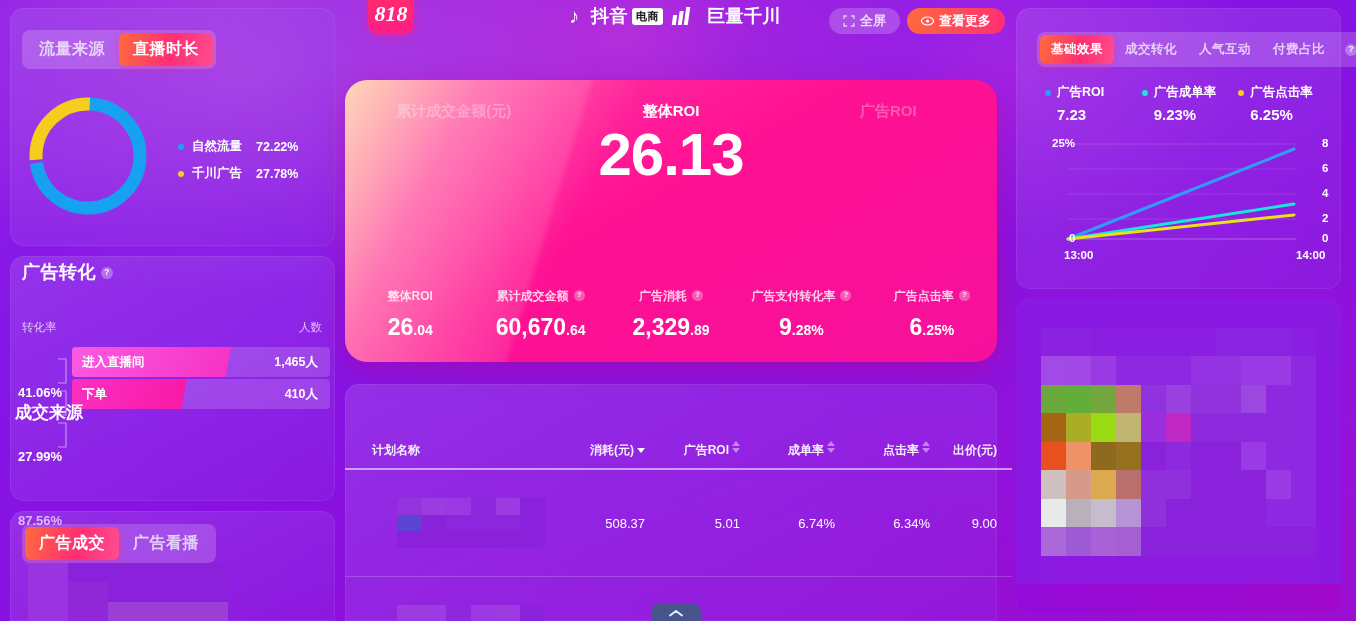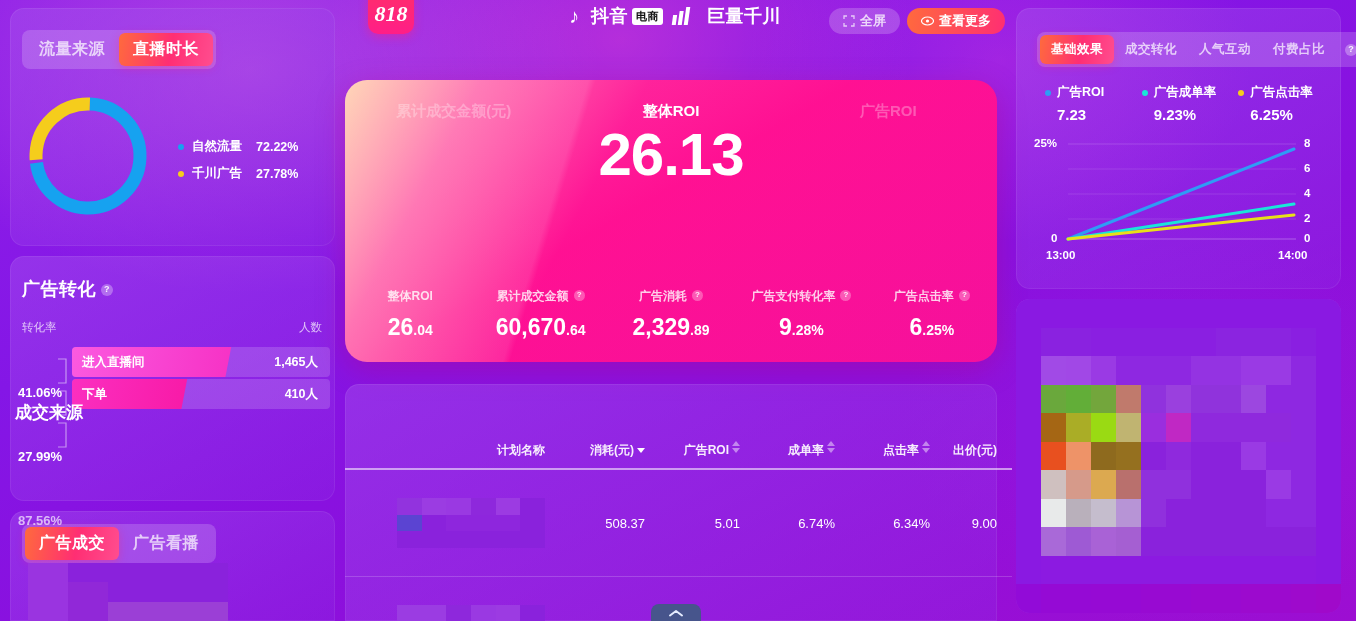--- a/index.html
+++ b/index.html
@@ -61,21 +61,21 @@
 
   
   .panel-title { font-size: 18px; font-weight: 700; letter-spacing: .5px; }
   .qmark {
     display: inline-flex; align-items: center; justify-content: center;
     width: 12px; height: 12px; border-radius: 50%;
     background: rgba(255,255,255,0.30); color: rgba(255,255,255,0.9);
     font-size: 9px; font-weight: 700; line-height: 1; vertical-align: 3px; margin-left: 5px;
   }
   .qmark.sm { width: 11px; height: 11px; font-size: 8px; }
-  #funnel-title { position: absolute; left: 22px; top: 277px; }
+  #funnel-title { position: absolute; left: 22px; top: 260px; }
   #funnel-subhdr { position: absolute; left: 22px; top: 320px; width: 300px;
                    display:flex; justify-content: space-between;
                    font-size: 11.5px; color: rgba(255,255,255,0.72); }
 
   .funnel-rows { position: absolute; left: 72px; top: 347px; width: 258px; }
   .frow {
     position: relative; height: 30px; margin-bottom: 2px;
     border-radius: 4px; overflow: hidden;
     background: rgba(255,255,255,0.16);
     display: flex; align-items: center; justify-content: space-between;
@@ -178,21 +178,21 @@
 
   
   #panel-plans { left: 345px; top: 384px; width: 652px; height: 237px; border-radius: 14px 14px 0 0;}
   #plans-title { position: absolute; left: 15px; top: 401px; font-size: 17px; font-weight: 700; }
   #plans-table { position: absolute; left: 345px; top: 436px; width: 652px; }
   table { width: 100%; border-collapse: collapse; table-layout: fixed; }
   th {
     font-size: 12px; font-weight: 700; color: rgba(255,255,255,0.92);
     padding: 6px 0 9px 0; text-align: right; white-space: nowrap;
   }
-  th.name { text-align: right; padding-left: 15px; }
+  th.name { text-align: left; padding-left: 27px; }
   td {
     font-size: 13px; text-align: right; padding: 28px 0; color: #fff;
     border-bottom: 1px solid rgba(255,255,255,0.18);
   }
   thead th { border-bottom: 2px solid rgba(255,255,255,0.55); }
   td.name { padding-left: 15px; }
   .sort-ic { display: inline-block; width: 8px; margin-left: 3px; position: relative; top: -1px; }
   .sort-ic i { display: block; width: 0; height: 0; border-left: 4px solid transparent; border-right: 4px solid transparent; }
   .sort-ic i.up { border-bottom: 5px solid rgba(255,255,255,0.45); margin-bottom: 2px; }
   .sort-ic i.dn { border-top: 5px solid rgba(255,255,255,0.45); }
@@ -208,21 +208,21 @@
   #panel-mosaic { left: 1016px; top: 299px; width: 325px; height: 314px; }
   #effect-tabs { position: absolute; left: 1037px; top: 32px; }
   #effect-tabs .pill { padding: 6px 11px; font-size: 12.5px; }
   #effect-tabs .qmark { margin-left: 9px; margin-right: 4px; vertical-align: 1px; }
   #effect-legend { position: absolute; left: 1045px; top: 84px; width: 290px; display: flex; }
   .el-item { flex: 1; }
   .el-top { display: flex; align-items: center; font-size: 12.5px; font-weight: 700; white-space: nowrap; }
   .el-top .legend-dot { width: 6px; height: 6px; margin-right: 6px; }
   .el-val { margin-top: 5px; margin-left: 12px; font-size: 15px; font-weight: 700; }
   #effect-chart { position: absolute; left: 1016px; top: 128px; width: 325px; height: 145px; }
-  .ax-lbl { position: absolute; font-size: 11.5px; color: #fff; font-weight: 700; }
+  .ax-lbl { position: absolute; font-size: 11.5px; color: #fff; font-weight: 700; margin-left: 18px; }
 </style>
 </head>
 <body>
 
 <div class="panel" id="panel-source"></div>
 
 <div class="pill-group" id="source-tabs">
   <div class="pill">流量来源</div>
   <div class="pill active">直播时长</div>
 </div>

